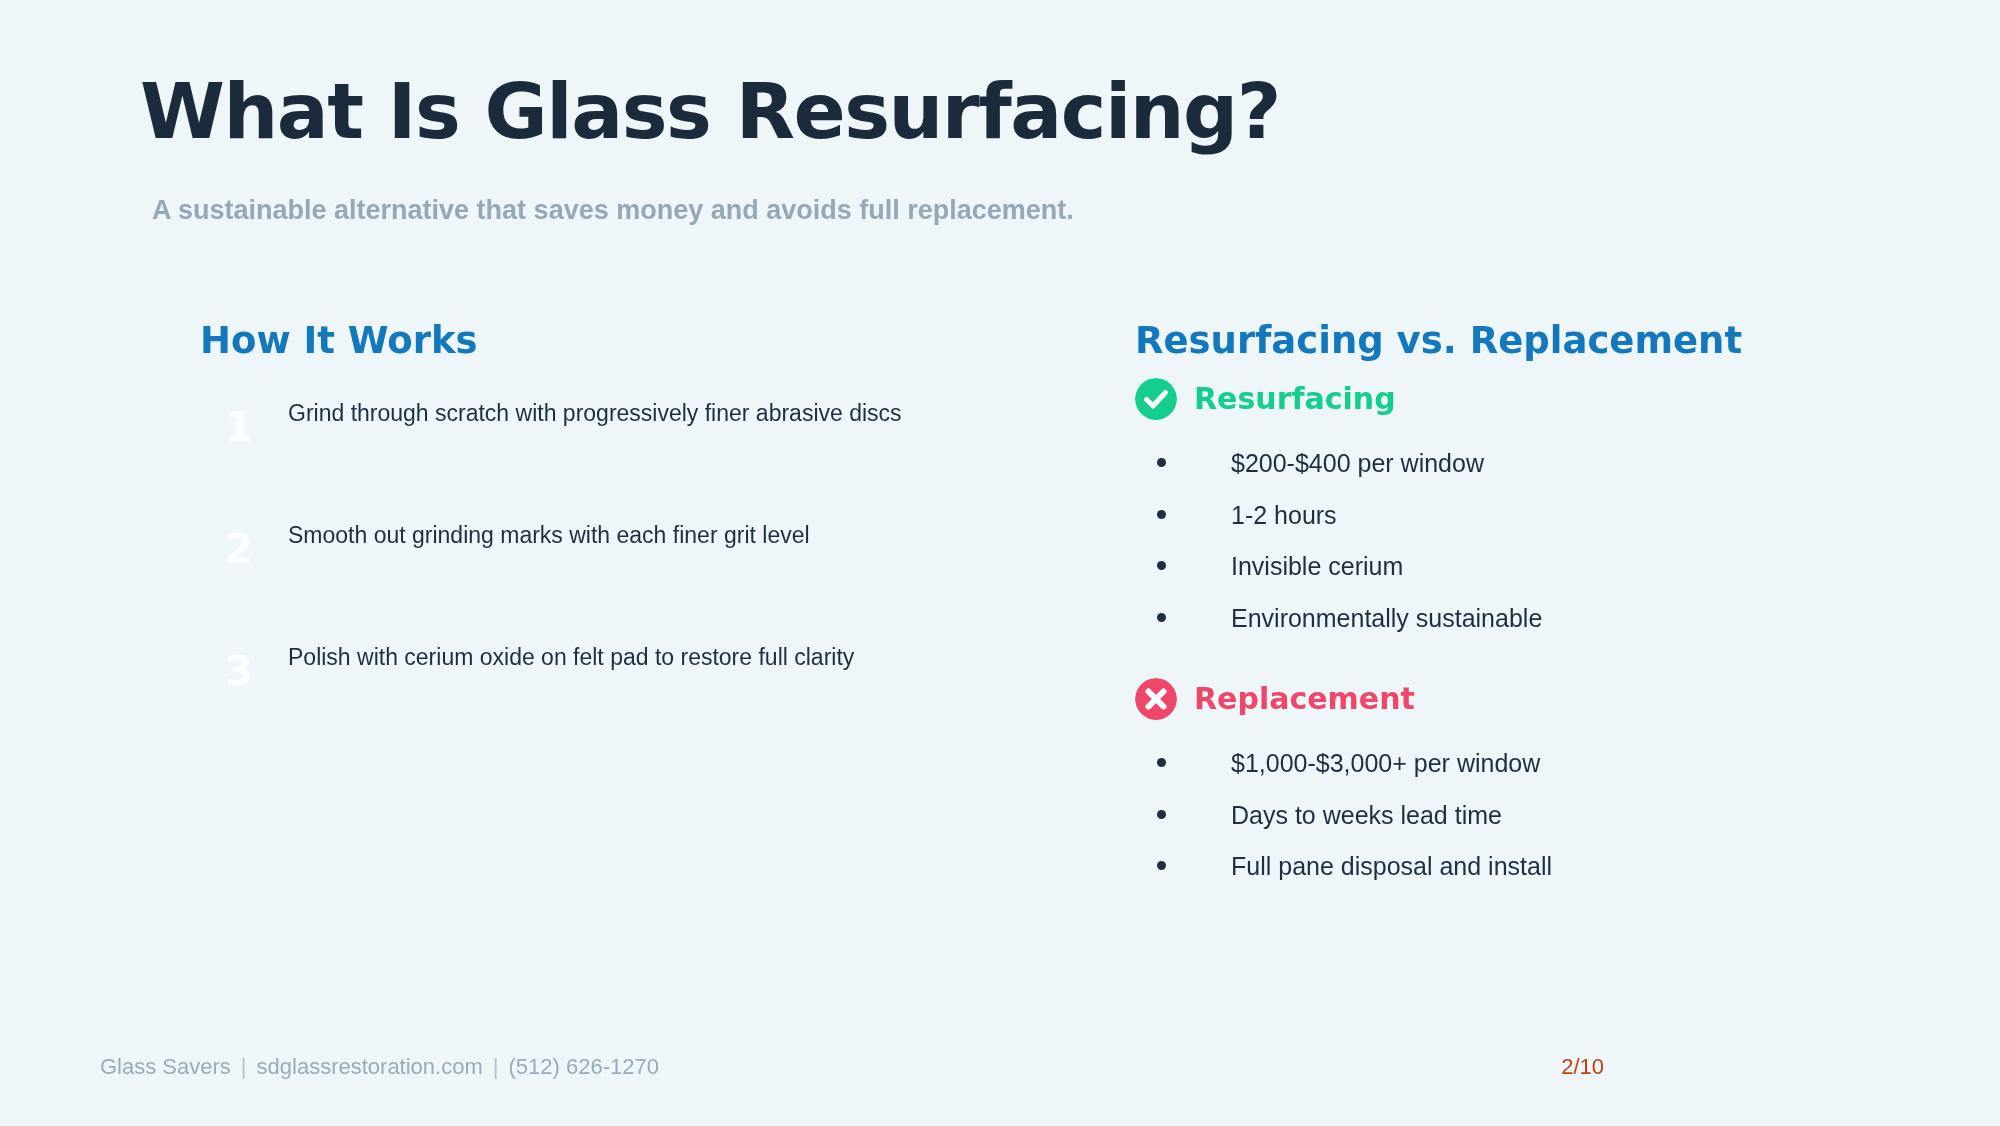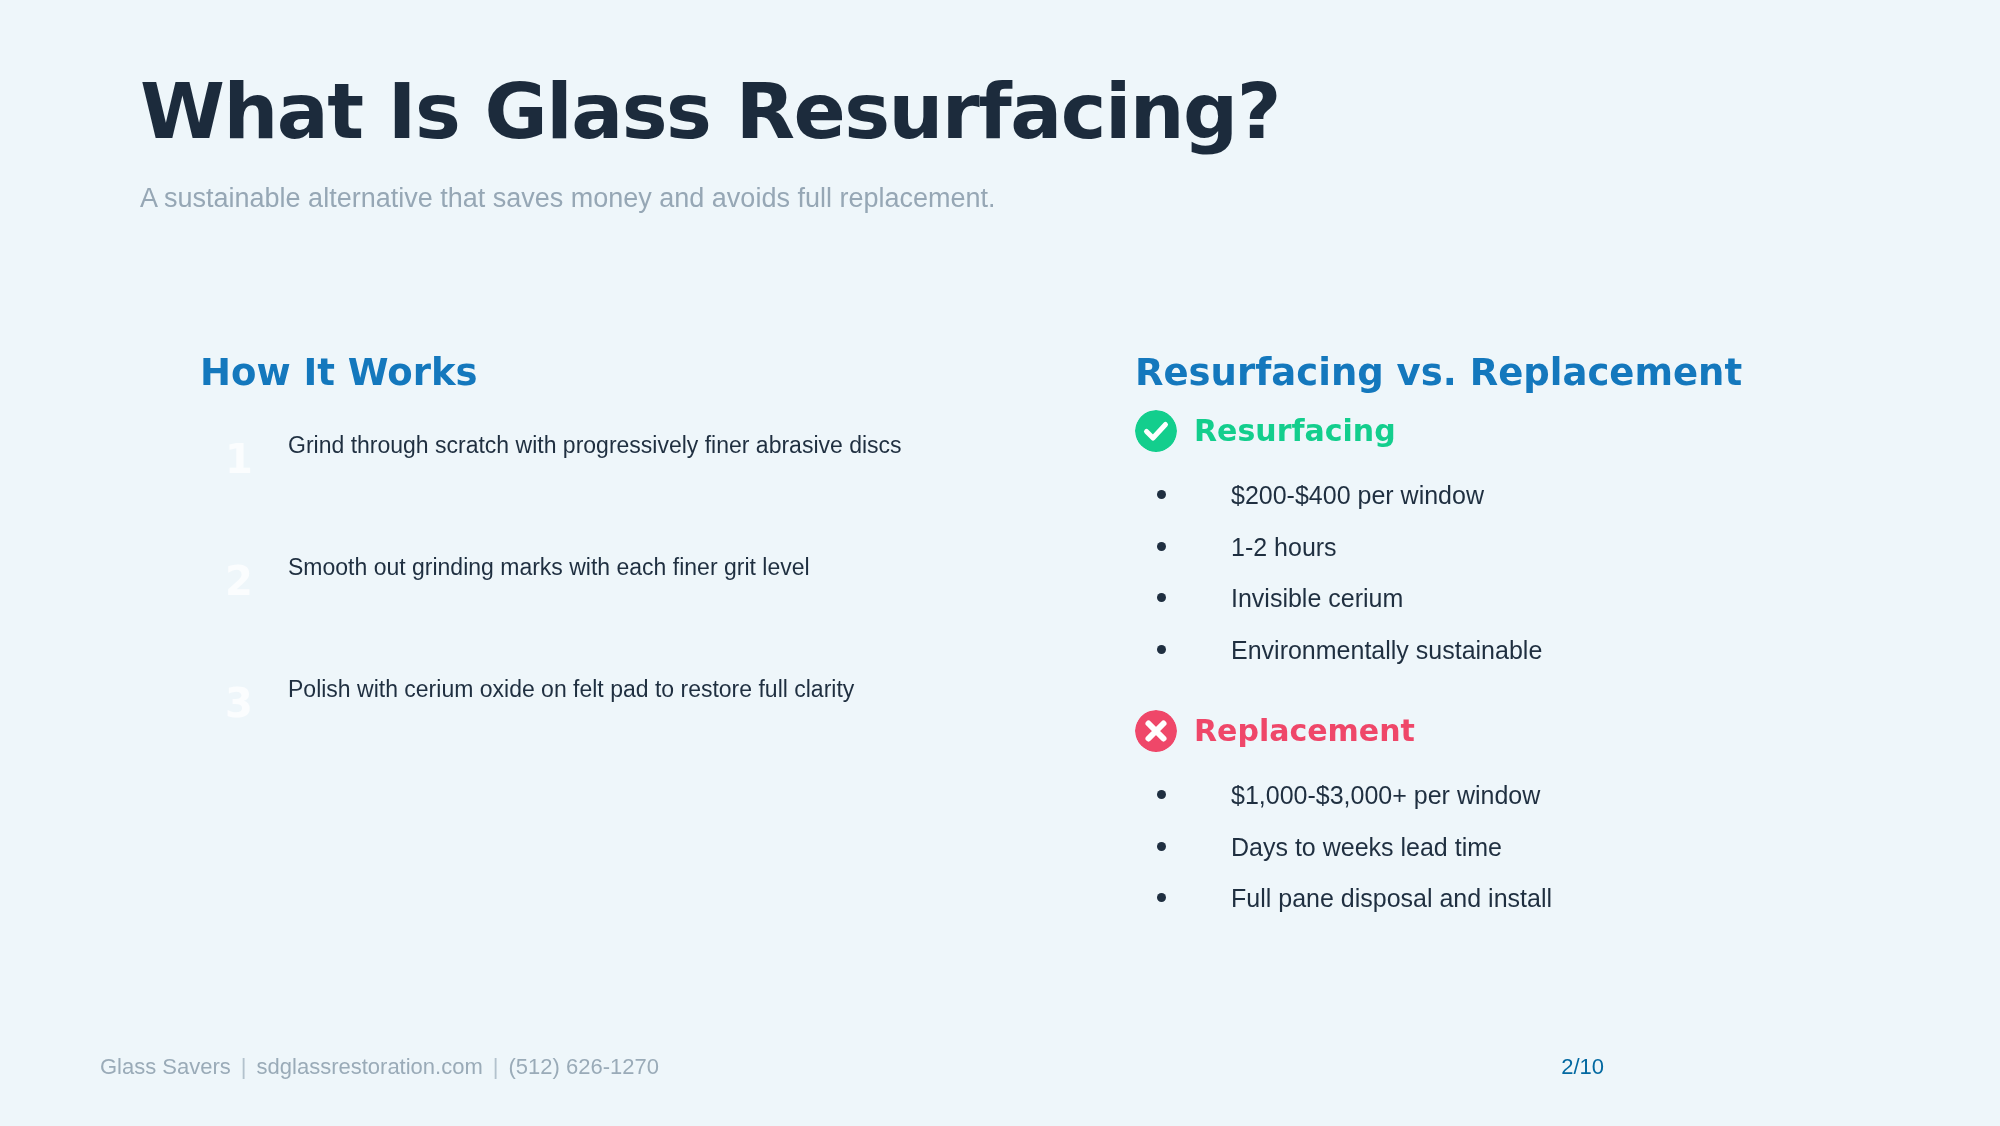--- a/index.html
+++ b/index.html
@@ -34,35 +34,34 @@
     font-weight: bold;
     letter-spacing: -1.5px;
     color: #1c2b3c;
     line-height: 1.05;
     margin: 0;
     white-space: nowrap;
   }
   .slide-subtitle {
     font-family: "Liberation Sans", sans-serif;
     font-size: 27px;
-    font-weight: normal;
+    font-weight: bold;
     color: #96a7b5;
-    margin: 0;
+    margin: 12px;
     padding-top: 28px;
     line-height: 1.3;
   }
 
   
   .columns {
     position: absolute;
     left: 0;
     top: 320px;
     width: 1984px;
     height: 640px;
-    margin-top: 32px;
   }
   .col-left {
     position: absolute;
     left: 200px;
     top: 0;
     width: 760px;
   }
   .col-right {
     position: absolute;
     left: 1135px;
@@ -187,21 +186,21 @@
   .footer-left .sep {
     padding: 0 10px;
     color: #b3c2cd;
   }
   .footer-page {
     position: absolute;
     right: 100px;
     top: 48px;
     font-family: "Liberation Sans", sans-serif;
     font-size: 22px;
-    color: #0369a1;
+    color: #c2410c;
   }
 </style>
 </head>
 <body>
 
 <div class="slide">
 
   <div class="header">
     <h1 class="slide-title">What Is Glass Resurfacing?</h1>
     <p class="slide-subtitle">A sustainable alternative that saves money and avoids full replacement.</p>

